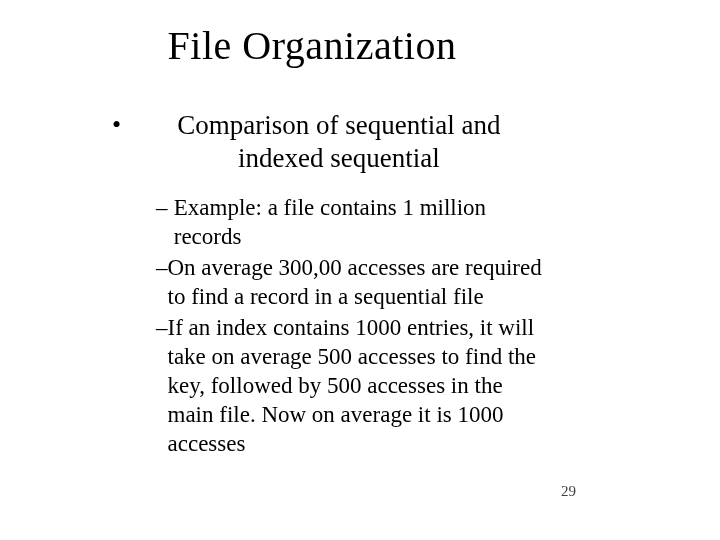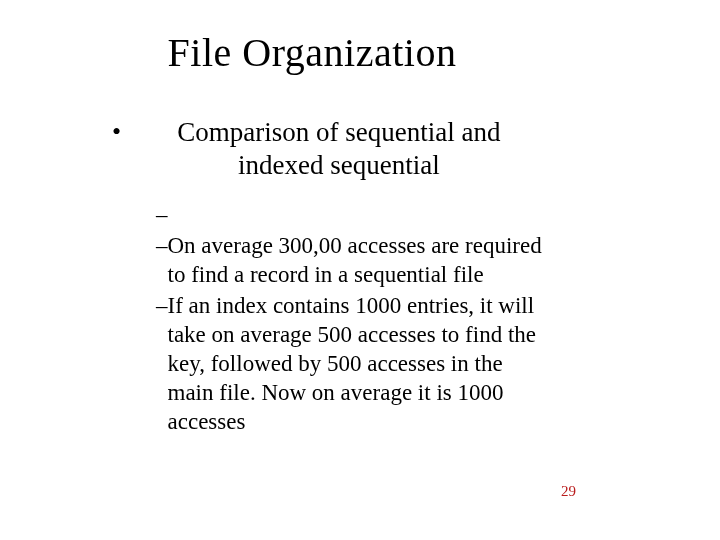--- a/index.html
+++ b/index.html
@@ -1,43 +1,44 @@
 <!DOCTYPE html>
 <html><head>
 <meta charset="utf-8">
 <style>
   * { box-sizing: border-box; margin: 0; padding: 0; }
   html, body { width: 720px; height: 540px; background: #fff; font-family: "Times New Roman", Times, serif; color: #000; }
-  .slide { position: relative; width: 624px; height: 540px; padding-top: 29px; }
+  .slide { position: relative; width: 624px; height: 540px; padding-top: 22px; }
   .title { text-align: center; font-size: 40px; font-weight: 400; letter-spacing: 0.5px; }
   .content { margin-top: 40px; }
   .lvl1 { display: flex; align-items: flex-start; margin-left: 112px; margin-right: 80px; }
   .lvl1 .bullet { font-size: 26px; line-height: 32px; width: 28px; }
   .lvl1 .txt { font-size: 27px; line-height: 33px; text-align: center; }
   .lvl2-wrap { margin-top: 18px; margin-left: 156px; margin-right: 70px; }
   .lvl2 { display: flex; align-items: flex-start; margin-bottom: 2px; }
   .lvl2 .dash { font-size: 23px; line-height: 29px; width: 18px; }
   .lvl2 .txt { font-size: 23px; line-height: 29px; }
-  .pagenum { position: absolute; right: 48px; bottom: 40px; font-size: 15px; color: #b91c1c; }
+  .pagenum { position: absolute; right: 48px; bottom: 40px; font-size: 15px; color: #404040; }
 </style>
 </head>
 <body>
 
 <div class="slide">
   <div class="title">File Organization</div>
 
   <div class="content">
     <div class="lvl1">
       <span class="bullet">•</span>
       <span class="txt">Comparison of sequential and indexed sequential</span>
     </div>
 
     <div class="lvl2-wrap">
       <div class="lvl2">
         <span class="dash">–</span>
+        <span class="txt">Example: a file contains 1 million records</span>
       </div>
       <div class="lvl2">
         <span class="dash">–</span>
         <span class="txt">On average 300,00 accesses are required to find a record in a sequential file</span>
       </div>
       <div class="lvl2">
         <span class="dash">–</span>
         <span class="txt">If an index contains 1000 entries, it will take on average 500 accesses to find the key, followed by 500 accesses in the main file. Now on average it is 1000 accesses</span>
       </div>
     </div>

